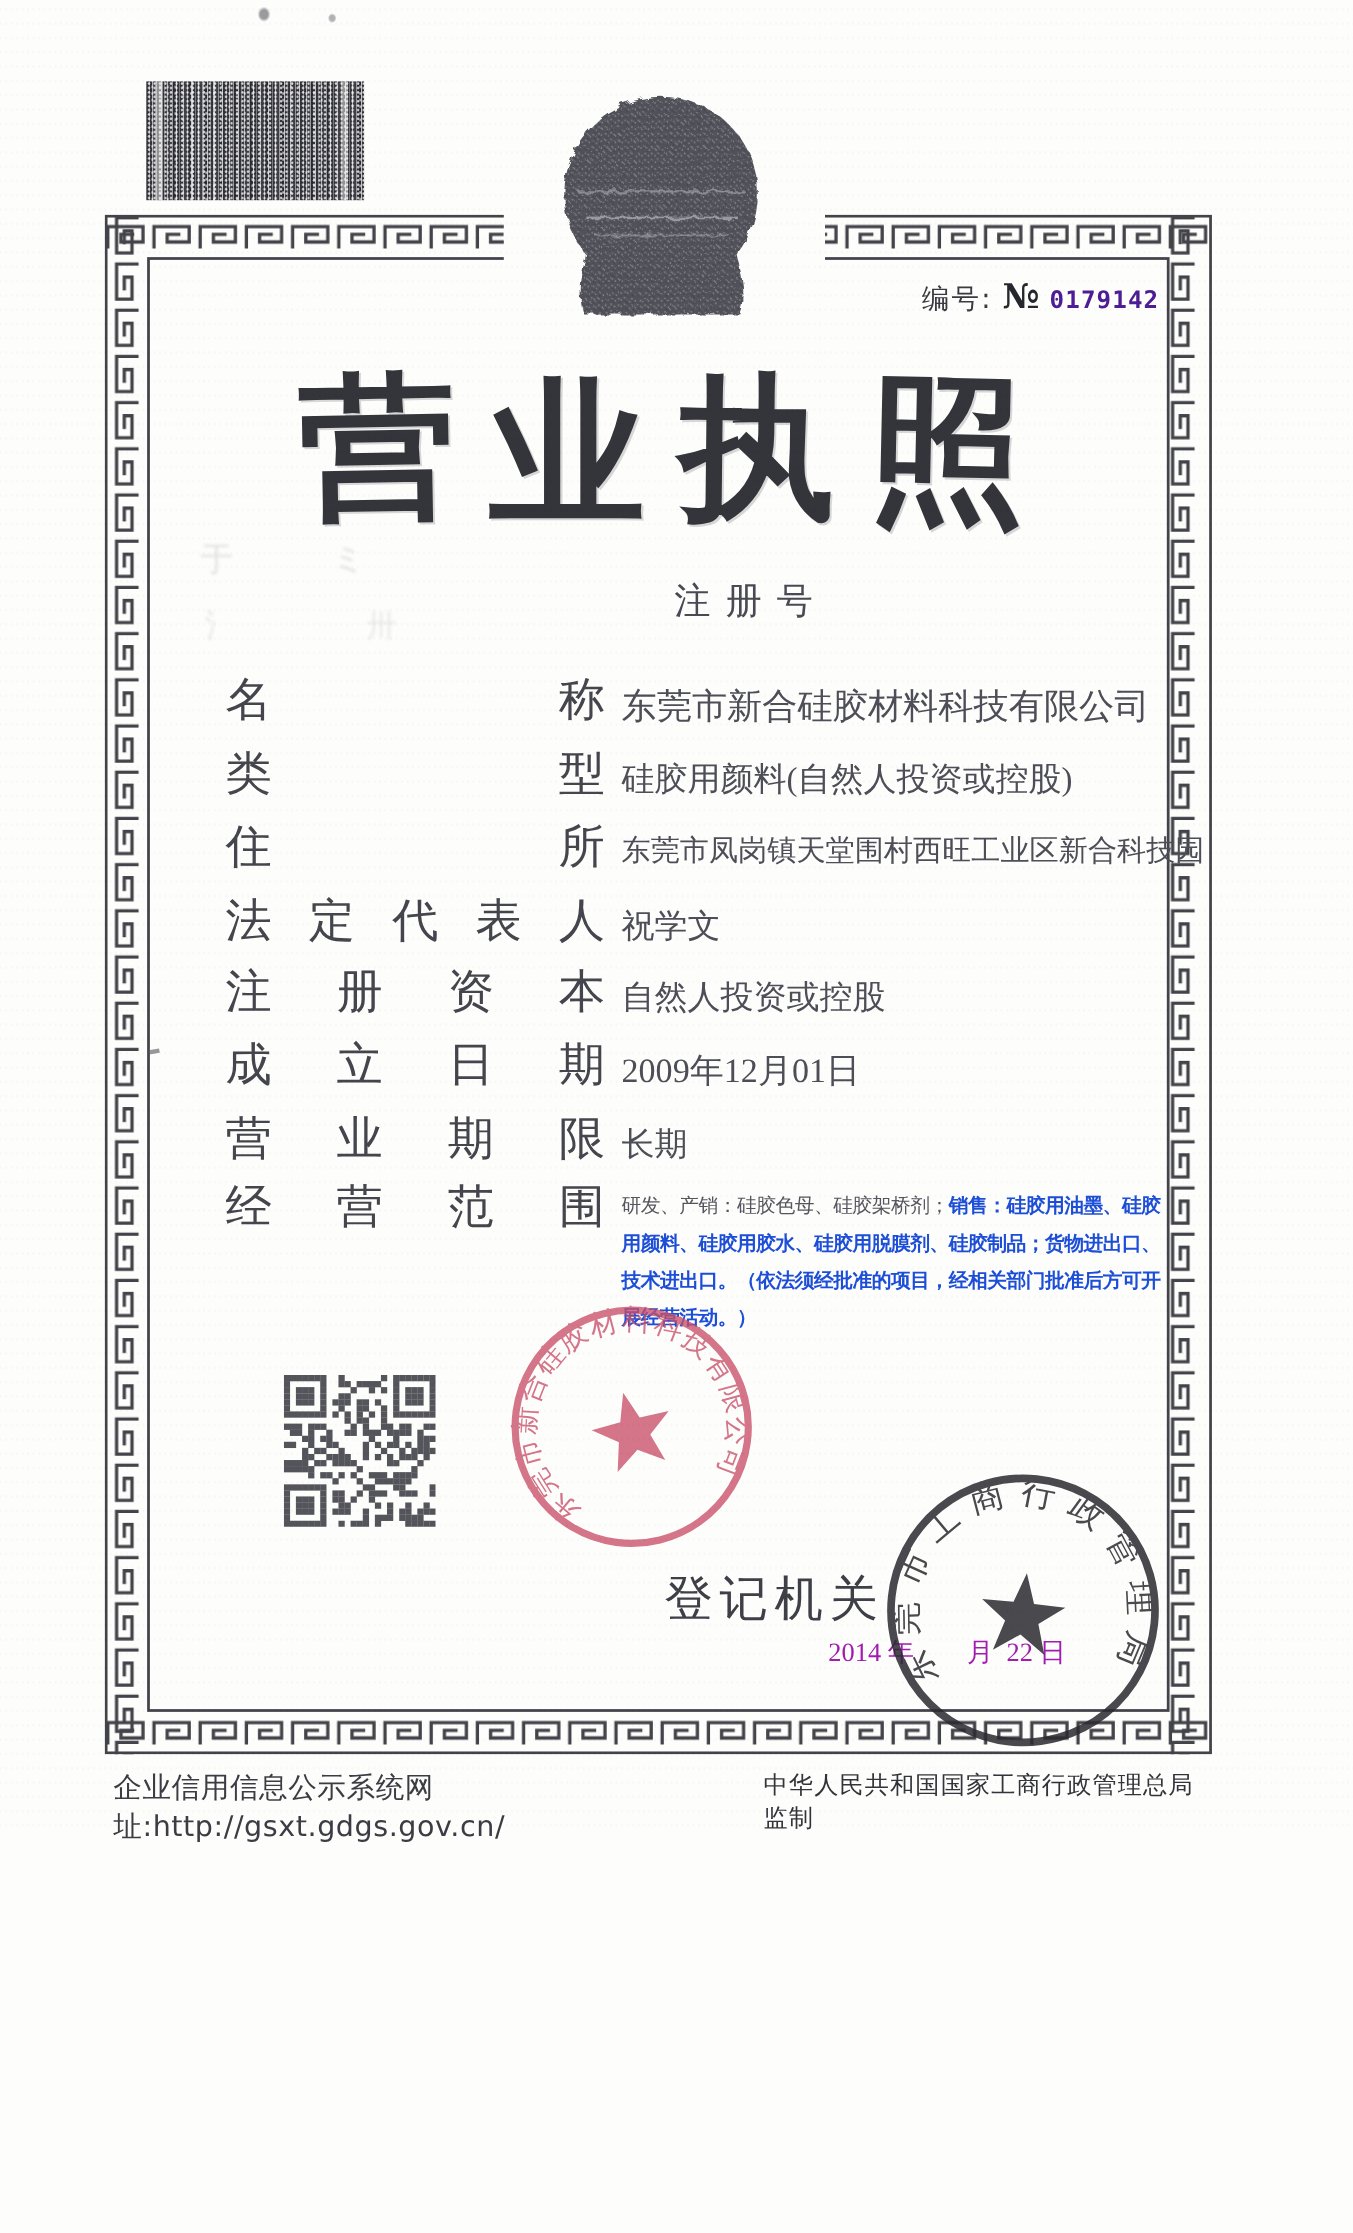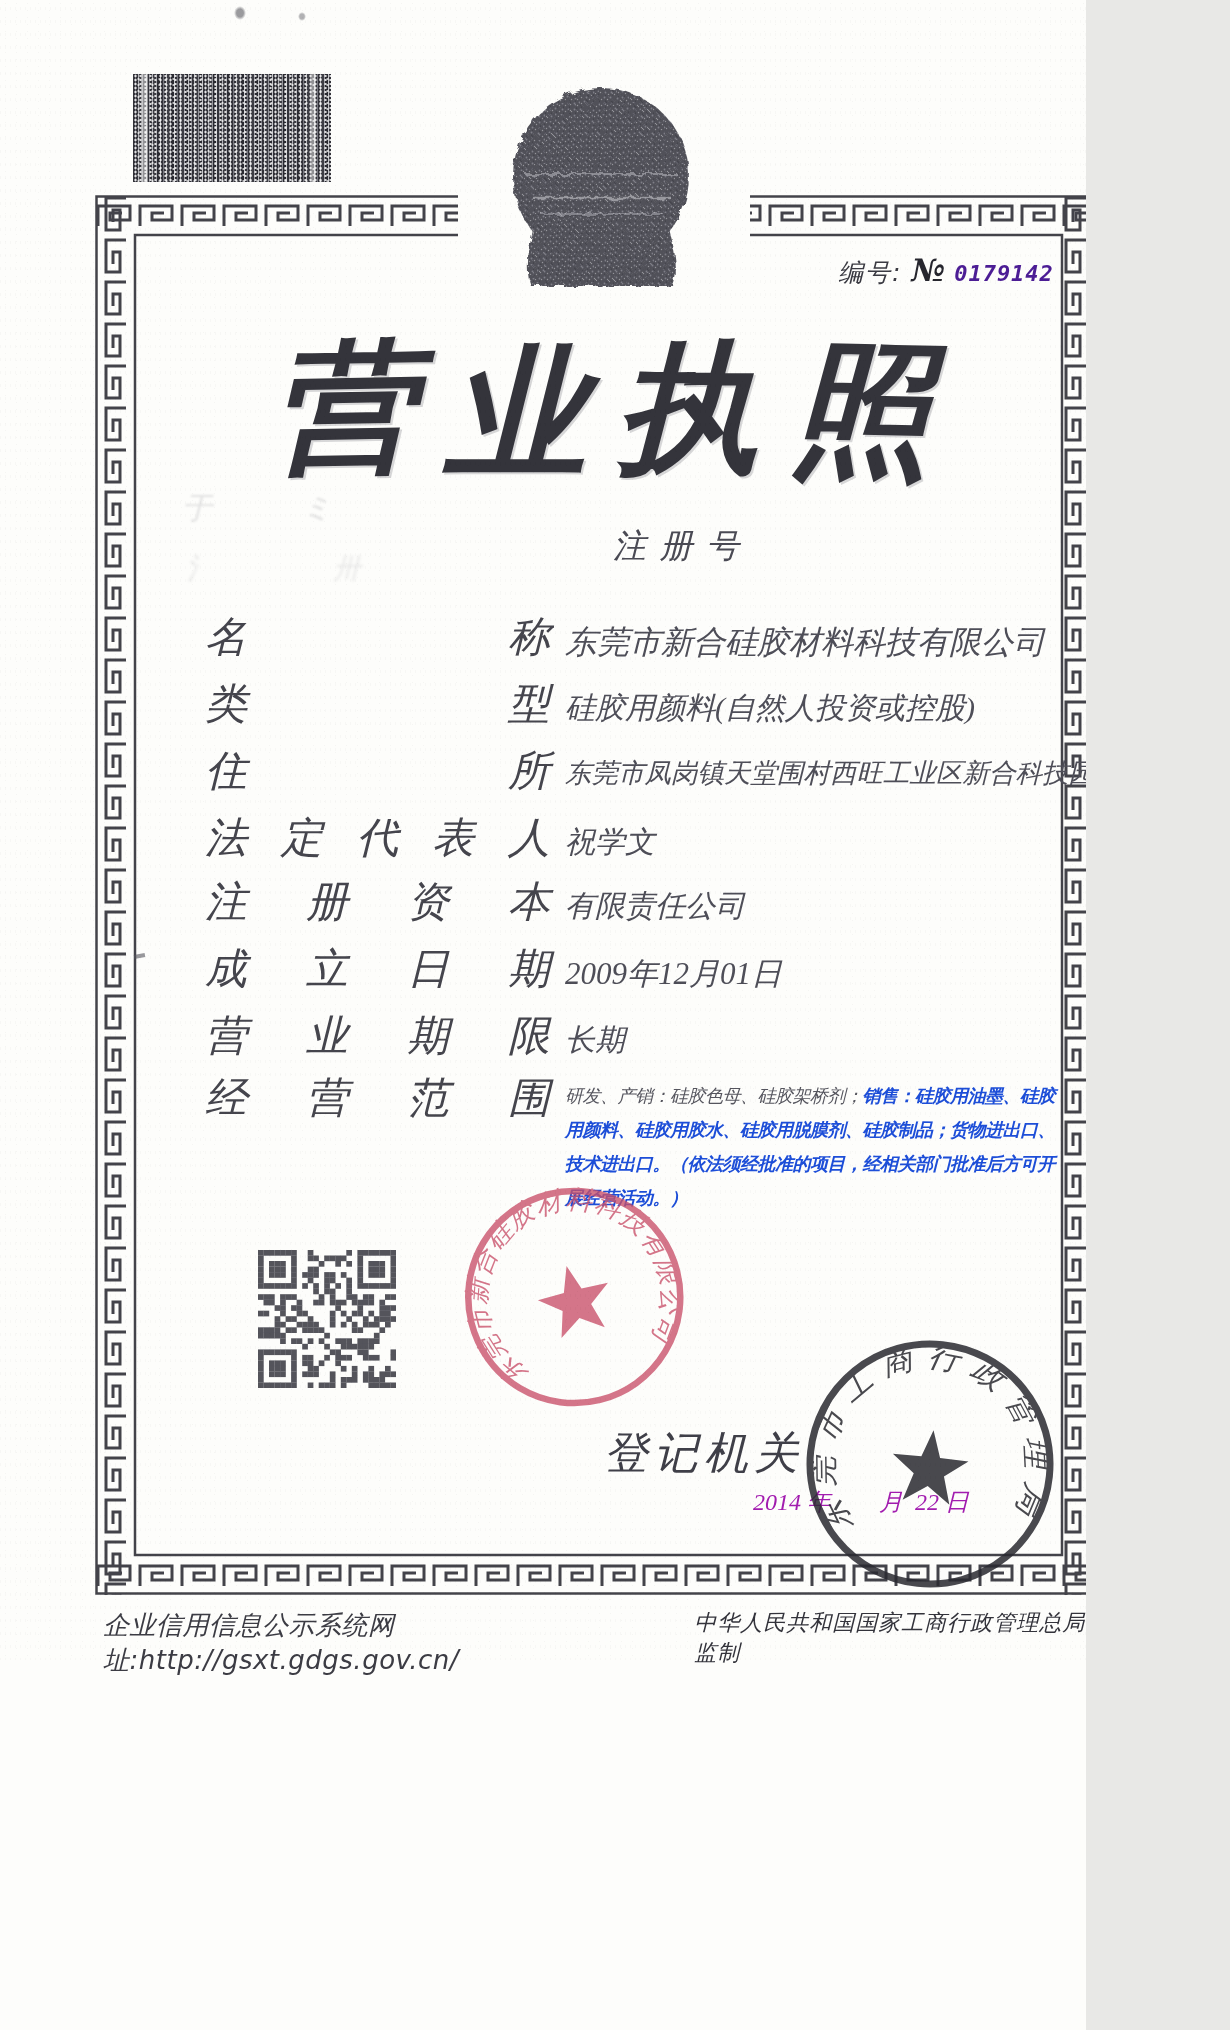--- a/index.html
+++ b/index.html
@@ -1,17 +1,17 @@
 <!DOCTYPE html>
 <html><head>
 <meta charset="utf-8">
 <style>
   html,body{margin:0;padding:0;background:#e8e8e6;}
-  .page{position:relative;width:1086px;height:2030px;background:#fdfdfb;overflow:hidden;
-        font-family:"DejaVu Sans","Liberation Sans",sans-serif;font-style:italic;}
+  .page{position:relative;width:1230px;height:2030px;background:#fdfdfb;overflow:hidden;
+        font-family:"DejaVu Sans","Liberation Sans",sans-serif;}
   
   .grain{position:absolute;left:0;top:0;width:1230px;height:1660px;z-index:50;pointer-events:none;opacity:.05;
     background-image:radial-gradient(rgba(0,0,0,.6) .5px,transparent .7px),radial-gradient(rgba(0,0,0,.45) .5px,transparent .8px);
     background-size:11px 7px,5px 13px;background-position:0 0,3px 2px;}
   
   .barcode{position:absolute;left:133px;top:74px;width:198px;height:108px;z-index:4;
     background:
      linear-gradient(90deg,transparent 0 8px,rgba(255,255,255,.5) 8px 15px,transparent 15px 178px,rgba(255,255,255,.5) 178px 183px,transparent 183px),
      radial-gradient(rgba(255,255,255,.85) 1px,transparent 1.4px) 0 0/5px 4px,
      radial-gradient(rgba(255,255,255,.7) 1px,transparent 1.3px) 2px 2px/7px 6px,
@@ -172,21 +172,21 @@
     <span class="val v30">祝学文</span>
   </div>
 
   <div class="row" style="top:879px">
     <span class="lbl">
       <span>注</span>
         <span>册</span>
         <span>资</span>
         <span>本</span>
     </span>
-    <span class="val v30">有限责任公司</span>
+    <span class="val v30">自然人投资或控股</span>
   </div>
 
   <div class="row" style="top:946px">
     <span class="lbl">
       <span>成</span>
         <span>立</span>
         <span>日</span>
         <span>期</span>
     </span>
     <span class="val v31">2009年12月01日</span>

